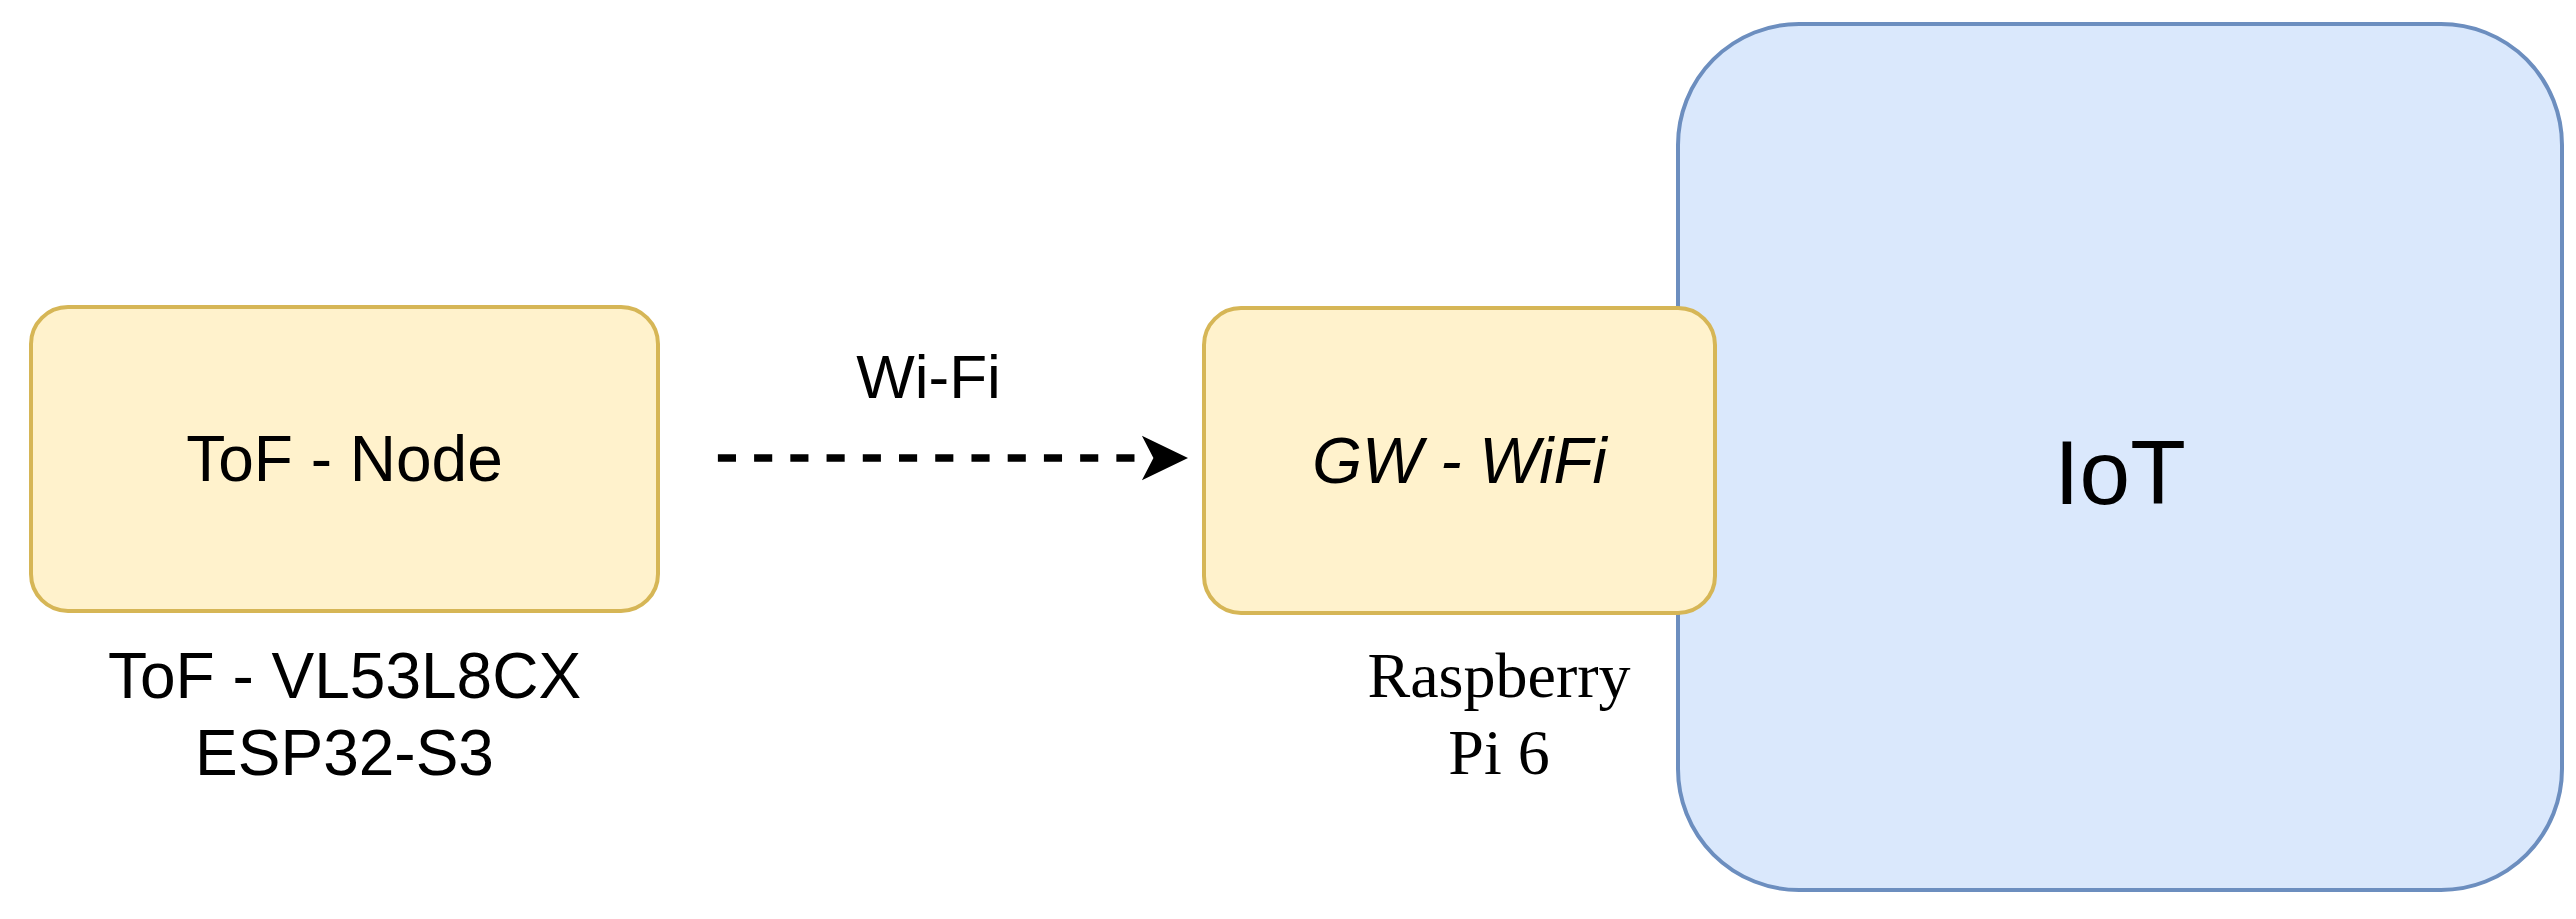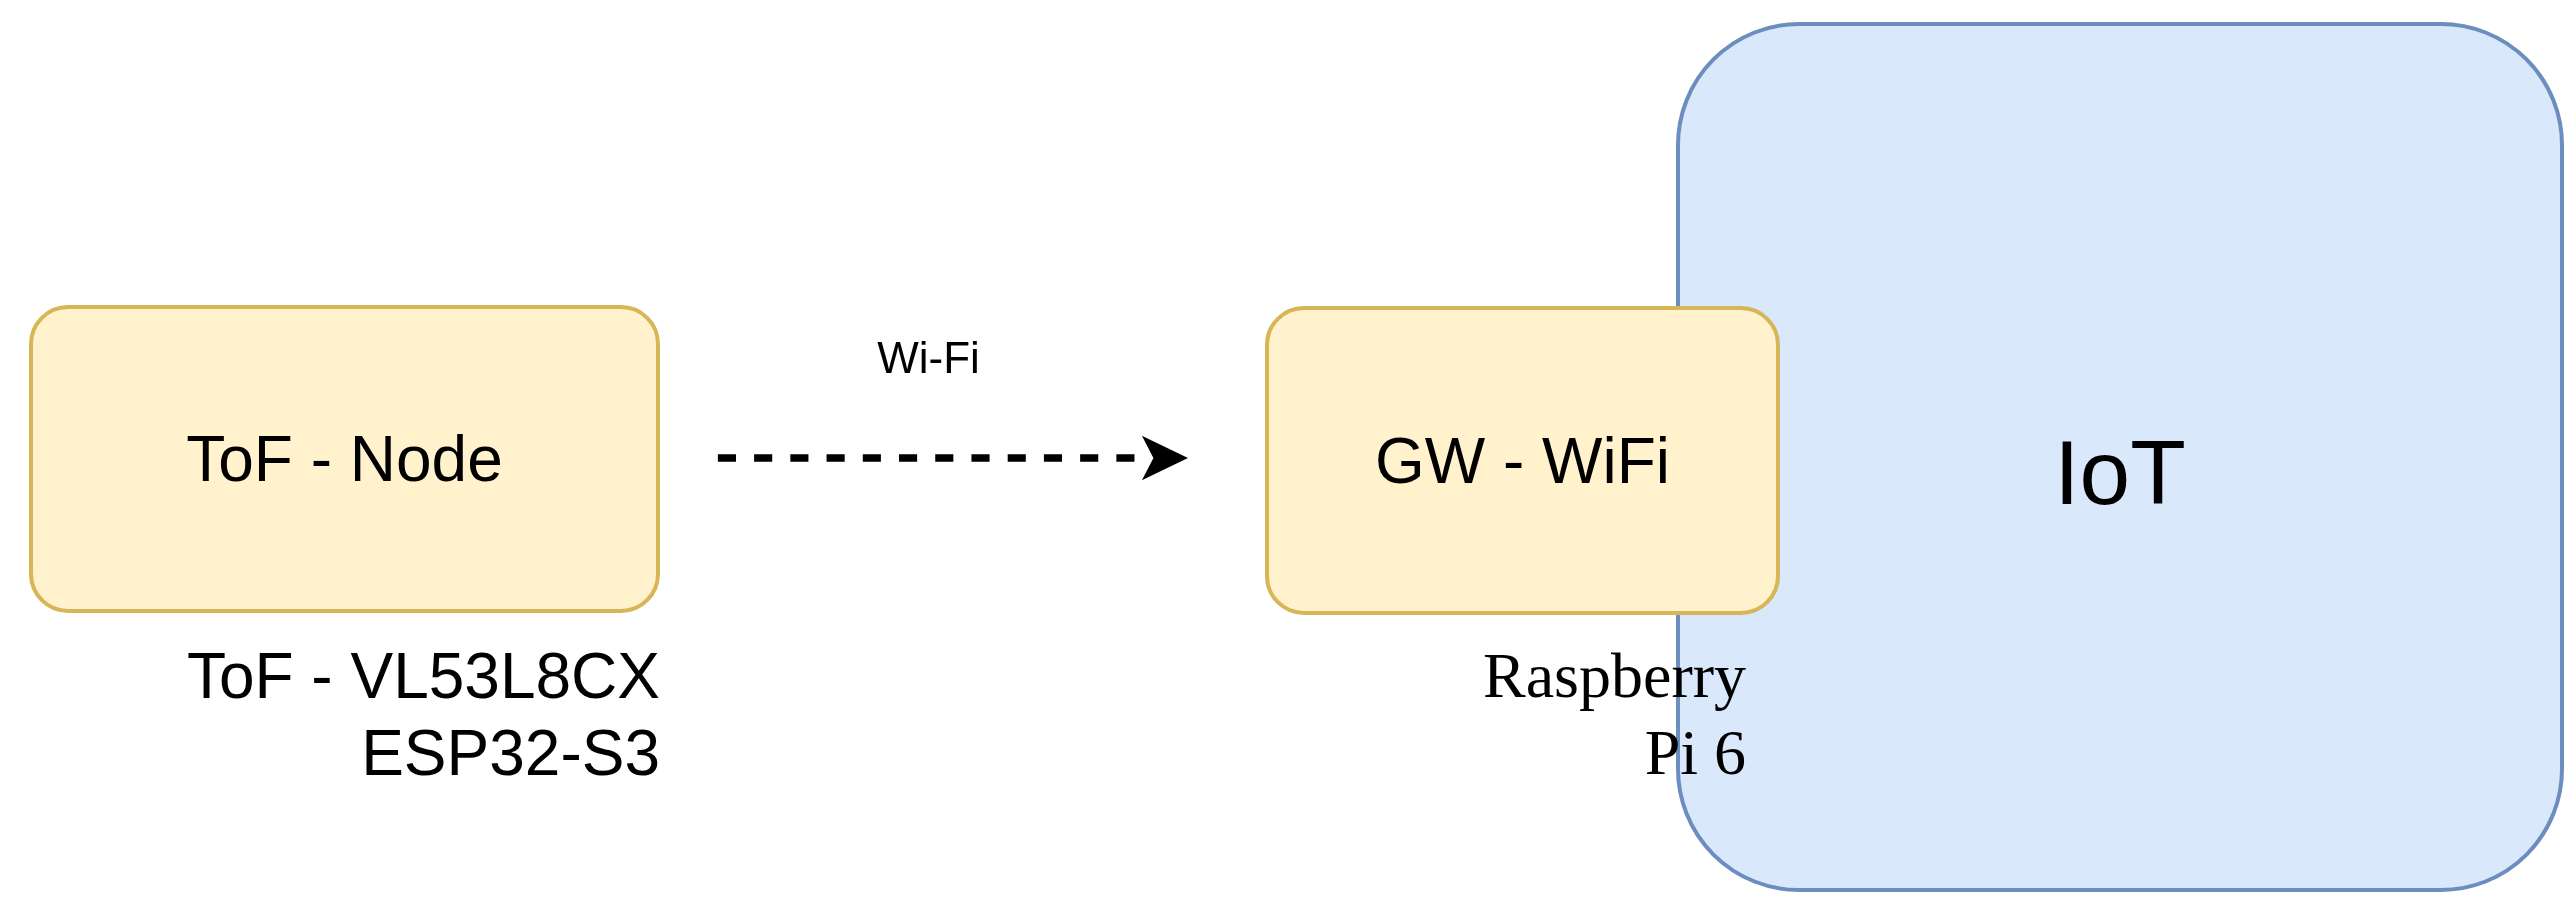--- a/index.html
+++ b/index.html
@@ -47,50 +47,51 @@
     line-height: 1;
   }
   .box-tof {
     left: 29px;
     top: 305px;
     width: 631px;
     height: 308px;
     text-align: right;
   }
   .box-gw {
-    left: 1265px;
+    left: 1202px;
     top: 306px;
     width: 515px;
     height: 309px;
+    font-style: italic;
   }
   .caption {
     position: absolute;
-    text-align: right;
+    text-align: center;
     font-size: 64px;
     line-height: 77px;
   }
   .caption .line { display: block; }
   .caption-tof {
     left: 29px;
     top: 638px;
     width: 631px;
   }
   .caption-gw {
     left: 1252px;
     top: 637px;
     width: 494px;
     font-family: Liberation Serif, serif;
   }
   .edge-label {
     position: absolute;
     left: 805px;
-    top: 326px;
+    top: 345px;
     width: 247px;
     text-align: center;
-    font-size: 44px;
+    font-size: 62px;
     line-height: 63px;
   }
   .arrow-svg {
     position: absolute;
     left: 708px;
     top: 425px;
     width: 494px;
     height: 66px;
   }
 </style>

